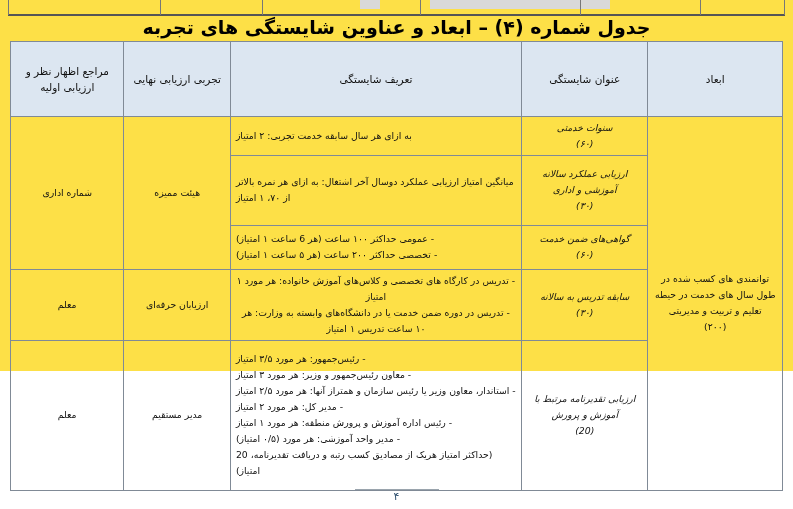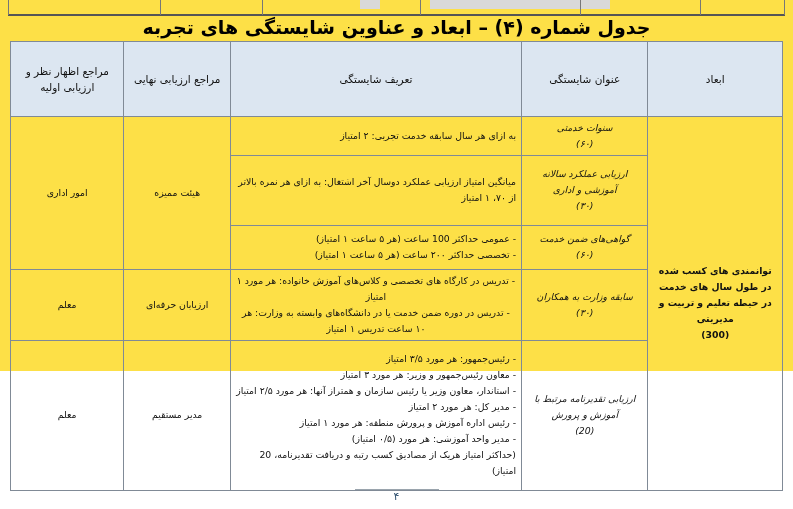--- a/index.html
+++ b/index.html
@@ -109,25 +109,25 @@
 
   td.c-dim, td.c-title, td.c-final, td.c-init {
     text-align: center;
   }
   td.c-def {
     text-align: center;
     padding-right: 10px;
     padding-left: 10px;
   }
   td.c-def .line { display: block; }
-  td.c-def.centered { text-align: right; }
+  td.c-def.centered { text-align: left; }
 
   td.c-dim {
     font-size: 11px;
-    font-weight: bold;
+    font-weight: normal;
     line-height: 2.0;
   }
   td.c-title {
     font-size: 9.6px;
     line-height: 1.9;
     font-style: italic;
   }
   td.c-final, td.c-init {
     font-size: 10px;
   }
@@ -184,70 +184,70 @@
         <col class="col-title">
         <col class="col-def">
         <col class="col-final">
         <col class="col-init">
       </colgroup>
       <thead>
         <tr>
           <th>ابعاد</th>
           <th>عنوان شایستگی</th>
           <th>تعریف شایستگی</th>
-          <th>مراجع ارزیابی نهایی</th>
+          <th>تجربی ارزیابی نهایی</th>
           <th>مراجع اظهار نظر و ارزیابی اولیه</th>
         </tr>
       </thead>
       <tbody>
 
         <tr class="r-sonavat">
           <td class="c-dim" rowspan="5">
             <span>توانمندی های کسب شده در طول سال های خدمت در حیطه تعلیم و تربیت و مدیریتی</span>
             <br>
-            <span>(300)</span>
+            <span>(۲۰۰)</span>
           </td>
           <td class="c-title">
             <span>سنوات خدمتی</span>
             <br>
             <span>(۶۰)</span>
           </td>
           <td class="c-def centered">
             <span class="line">به ازای هر سال سابقه خدمت تجربی: ۲ امتیاز</span>
           </td>
           <td class="c-final" rowspan="3">هیئت ممیزه</td>
-          <td class="c-init" rowspan="3">امور اداری</td>
+          <td class="c-init" rowspan="3">شماره اداری</td>
         </tr>
 
         <tr class="r-arzyabi">
           <td class="c-title">
             <span>ارزیابی عملکرد سالانه آموزشی و اداری</span>
             <br>
             <span>(۳۰)</span>
           </td>
           <td class="c-def centered">
             <span class="line">میانگین امتیاز ارزیابی عملکرد دوسال آخر اشتغال: به ازای هر نمره بالاتر از ۷۰، ۱ امتیاز</span>
           </td>
         </tr>
 
         <tr class="r-govahi">
           <td class="c-title">
             <span>گواهی‌های ضمن خدمت</span>
             <br>
             <span>(۶۰)</span>
           </td>
           <td class="c-def centered">
-            <span class="line">- عمومی حداکثر 100 ساعت (هر ۵ ساعت ۱ امتیاز)</span>
+            <span class="line">- عمومی حداکثر ۱۰۰ ساعت (هر 6 ساعت ۱ امتیاز)</span>
             <span class="line">- تخصصی حداکثر ۲۰۰ ساعت (هر ۵ ساعت ۱ امتیاز)</span>
           </td>
         </tr>
 
         <tr class="r-tadris">
           <td class="c-title">
-            <span>سابقه وزارت به همکاران</span>
+            <span>سابقه تدریس به سالانه</span>
             <br>
             <span>(۳۰)</span>
           </td>
           <td class="c-def">
             <span class="line">- تدریس در کارگاه های تخصصی و کلاس‌های آموزش خانواده: هر مورد ۱ امتیاز</span>
             <span class="line">- تدریس در دوره ضمن خدمت یا  در دانشگاه‌های وابسته به وزارت: هر ۱۰ ساعت تدریس ۱ امتیاز</span>
           </td>
           <td class="c-final">ارزیابان حرفه‌ای</td>
           <td class="c-init">معلم</td>
         </tr>

